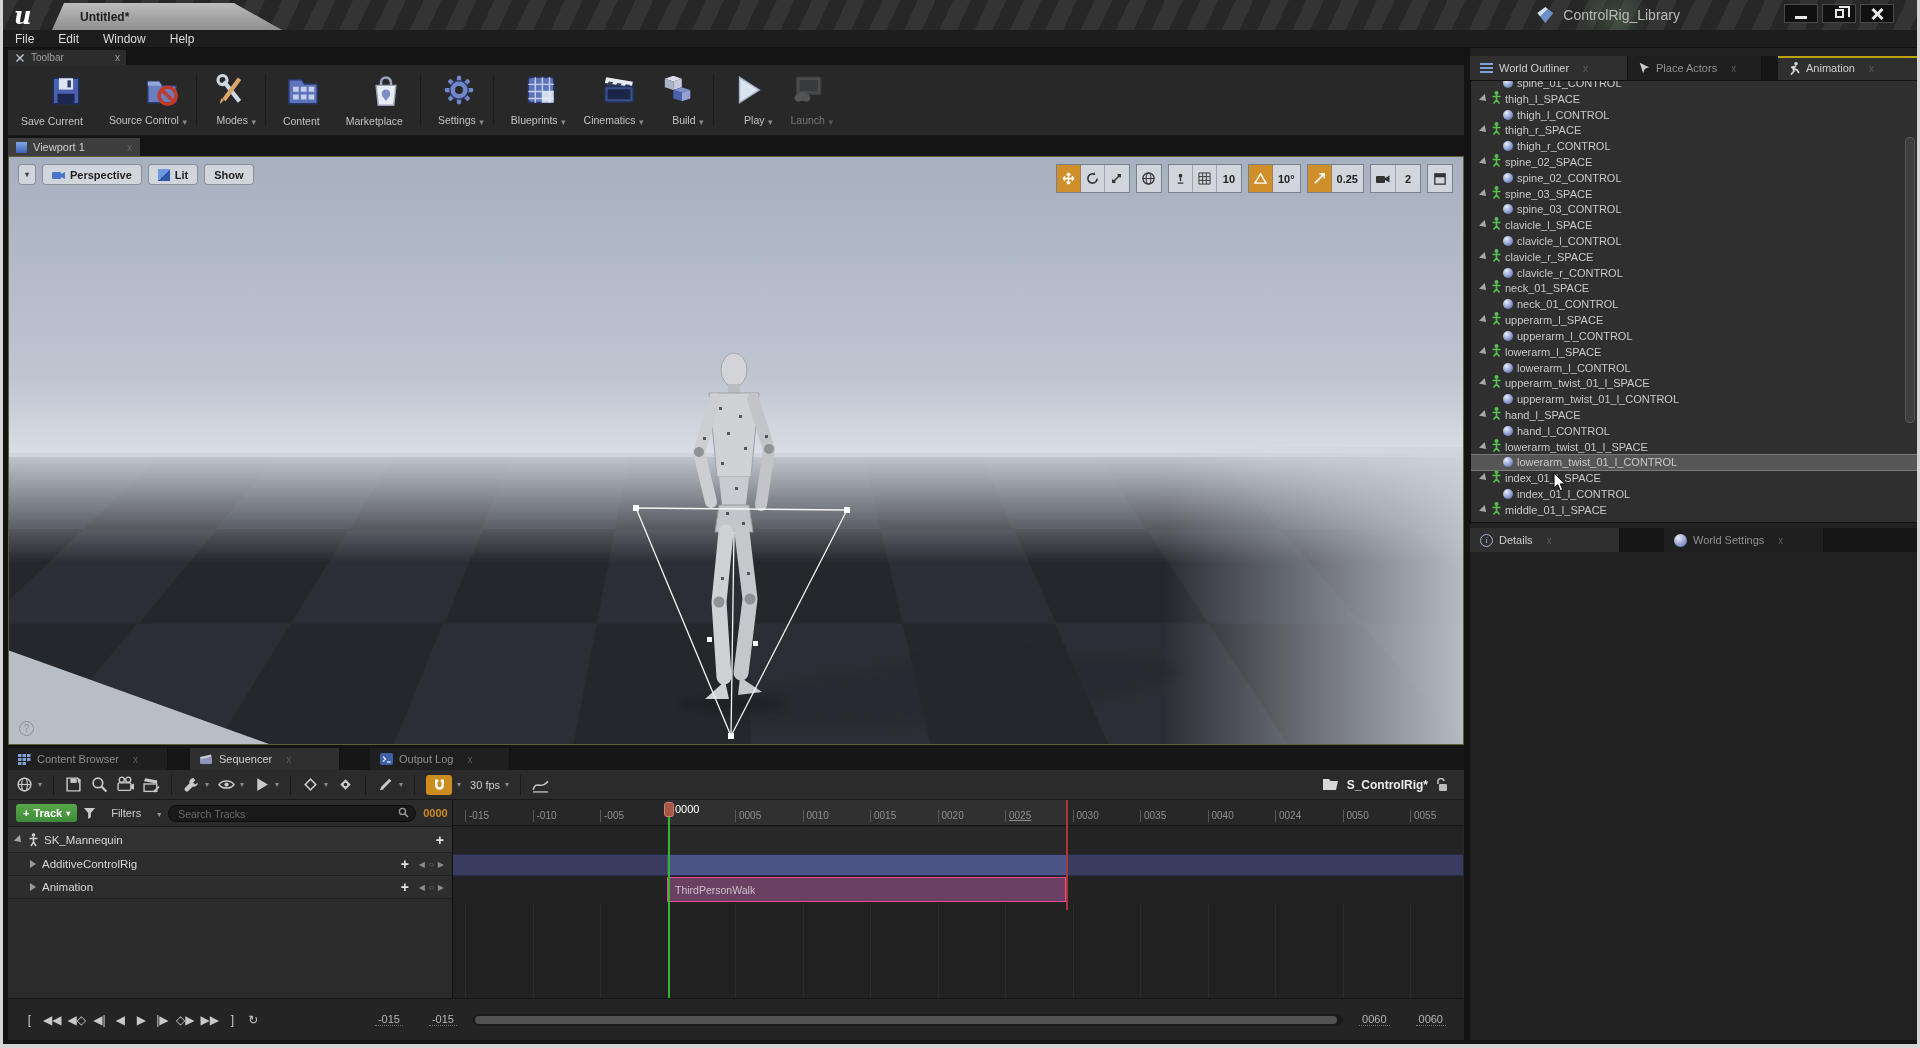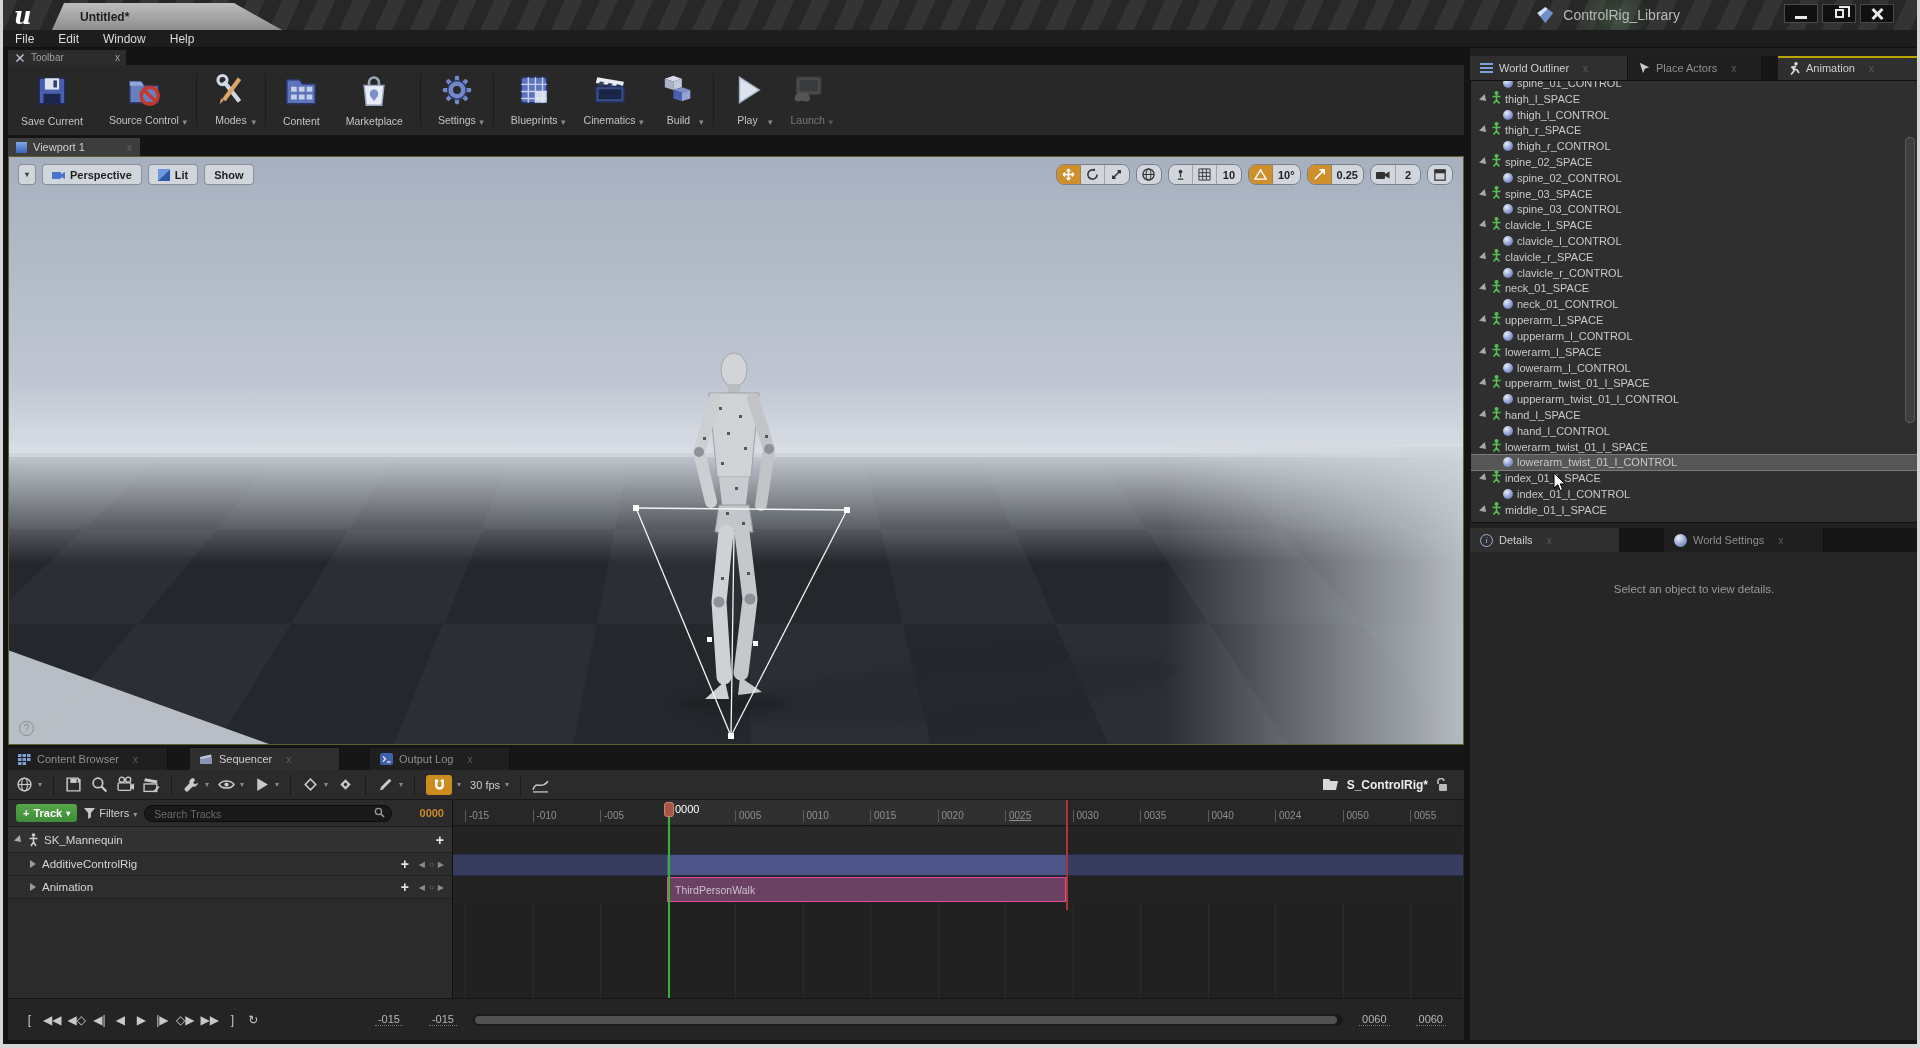--- a/index.html
+++ b/index.html
@@ -34,21 +34,21 @@
 
   
   .ptab{display:flex;align-items:center;gap:6px;height:100%;padding:0 10px;background:#1f1f1f;color:#8f8f8f;font-size:11px;border-right:1px solid #121212;position:relative}
   .ptab.active{background:#2f2f2f;color:#cfcfcf}
   .ptab .closex{color:#5d5d5d;font-size:10px;margin-left:8px}
   .ptab.active.yellow::before{content:"";position:absolute;left:0;right:0;top:0;height:2px;background:#b9a400}
 
   
   #toolbar-tab{position:absolute;left:8px;top:50px;width:118px;height:15px;background:#2c2c2c;display:flex;align-items:center;gap:5px;padding:0 6px;font-size:10px;color:#9f9f9f}
   #toolbar{position:absolute;left:8px;top:65px;width:1456px;height:71px;background:#282828;border-bottom:1px solid #161616;display:flex;align-items:center}
-  .tbtn{position:relative;display:flex;flex-direction:column;align-items:center;justify-content:center;gap:3px;padding:0 13px;height:100%}
+  .tbtn{position:relative;display:flex;flex-direction:column;align-items:flex-end;justify-content:center;gap:3px;padding:0 13px;height:100%}
   .tbtn svg{width:34px;height:34px}
   .tbtn .tlbl{font-size:10.5px;color:#c3c3c3;white-space:nowrap}
   .tbtn.disabled{opacity:.5}
   .tb-caret{color:#8a8a8a;font-size:9px;align-self:flex-end;margin:-12px -8px 0 0}
   .tsep{width:1px;height:52px;background:#1b1b1b;margin:0 4px}
 
   
   #vp-tab{position:absolute;left:8px;top:138px;width:132px;height:18px;background:#3d3d3d;display:flex;align-items:center;gap:6px;padding:0 8px;font-size:11px;color:#d0d0d0}
   #vp-tab .grid-ic{width:11px;height:11px;background:linear-gradient(#7fa7e8,#3c63b4);outline:1px solid #1c3succ}
   #viewport{position:absolute;left:8px;top:156px;width:1456px;height:589px;border:1px solid #5e5e32;overflow:hidden;
@@ -59,21 +59,21 @@
   .haze{position:absolute;left:0;right:0;top:296px;height:110px;background:linear-gradient(180deg,rgba(206,211,219,.95),rgba(206,211,219,0))}
   .fog-r{position:absolute;right:0;top:290px;bottom:0;width:300px;background:linear-gradient(90deg,rgba(207,212,220,0),rgba(207,212,220,.85))}
   .corner{position:absolute;left:0;bottom:0;width:260px;height:170px;background:#c9ced6;clip-path:polygon(0 100%,0 45%,100% 100%);opacity:.9}
   .shadow-long{position:absolute;left:700px;top:505px;width:470px;height:58px;background:rgba(36,39,45,.5);border-radius:50%;transform:rotate(-5deg);filter:blur(5px)}
   .shadow-contact{position:absolute;left:668px;top:538px;width:110px;height:18px;background:rgba(28,30,34,.65);border-radius:50%;filter:blur(4px)}
   .vp-help{position:absolute;left:10px;bottom:8px;width:15px;height:15px;border:1px solid #8a8f97;border-radius:50%;color:#8a8f97;font-size:10px;display:flex;align-items:center;justify-content:center}
   
   .vp-btn{display:flex;align-items:center;gap:5px;height:21px;padding:0 9px;border-radius:4px;background:rgba(213,216,222,.92);border:1px solid rgba(90,95,105,.6);color:#1f1f1f;font-size:11px;font-weight:bold}
   .vp-left{position:absolute;left:9px;top:7px;display:flex;gap:6px}
   .vp-right{position:absolute;right:10px;top:7px;display:flex;gap:6px;align-items:center}
-  .seg-group{display:flex;height:21px;border-radius:8px;overflow:hidden;border:1px solid rgba(90,95,105,.6)}
+  .seg-group{display:flex;height:29px;border-radius:0;overflow:hidden;border:1px solid rgba(90,95,105,.6)}
   .seg{display:flex;align-items:center;justify-content:center;min-width:24px;padding:0 5px;background:rgba(213,216,222,.92);border-right:1px solid rgba(110,115,125,.5);color:#222;font-size:11px;font-weight:bold}
   .seg:last-child{border-right:none}
   .seg.on{background:#cf8f2b;color:#fff}
   .dk-caret{font-size:8px;color:#444;margin-left:2px}
   .cube-ic{width:12px;height:12px;background:linear-gradient(135deg,#6f96e0 50%,#2f55a8 50%)}
 
   
   #right{position:absolute;left:1470px;top:48px;width:448px;height:992px;background:#212121}
   .rp-tabs{position:absolute;left:0;top:8px;width:100%;height:24px;background:#161616;display:flex}
   .tree-wrap{position:absolute;left:0;top:32px;width:100%;height:443px;background:#2f2f2f;border:1px solid #121212;overflow:hidden}
@@ -102,21 +102,21 @@
   .s-caret{font-size:8px;color:#8a8a8a;margin-left:-4px}
   .ssep{width:1px;height:20px;background:#1a1a1a;margin:0 2px}
   .magnet-btn{width:26px;height:20px;border-radius:3px;background:#cd8c20;display:flex;align-items:center;justify-content:center}
   .fps{font-size:11px;color:#cdcdcd}
   .seq-right{margin-left:auto;display:flex;align-items:center;gap:8px;padding-right:8px}
   .seq-asset{font-size:12px;font-weight:bold;color:#ececec}
   .seq-body{height:198px;display:flex}
   .seq-left{width:445px;background:#2b2b2b;border-right:1px solid #101010;position:relative}
   .seq-head{height:27px;display:flex;align-items:center;gap:7px;padding:0 8px;border-bottom:1px solid #1c1c1c}
   .track-btn{height:18px;display:flex;align-items:center;gap:4px;padding:0 7px;border-radius:3px;background:linear-gradient(#58a649,#3e8b3a);color:#fff;font-size:11px;font-weight:bold}
-  .filters{display:flex;align-items:flex-end;gap:4px;font-size:11px;color:#cfcfcf}
+  .filters{display:flex;align-items:flex-end;gap:16px;font-size:11px;color:#cfcfcf}
   .srch{position:relative}
   .srch input{width:248px;height:17px;background:#191919;border:1px solid #0c0c0c;border-radius:9px;color:#bbb;font-size:10.5px;padding:0 24px 0 9px;font-family:"Liberation Sans",sans-serif}
   .srch input::placeholder{color:#6a6a6a}
   .srch svg{position:absolute;right:7px;top:3px;width:11px;height:11px}
   .cur-frame{margin-left:auto;font-size:11px;font-weight:bold;color:#cf8c28}
   .srow{display:flex;align-items:center;gap:6px;height:23px;background:#2d2d2d;border-bottom:1px solid #202020;padding-left:22px;position:relative}
   .srow.root{height:26px;background:#323232;padding-left:7px}
   .srow .slabel{font-size:11.5px;color:#d6d6d6}
   .e-arrow{width:0;height:0;border-top:4px solid transparent;border-bottom:4px solid transparent;border-left:6px solid #9a9a9a}
   .srow-icons{position:absolute;right:8px;display:flex;align-items:center;gap:10px}
@@ -737,23 +737,20 @@
       <span class="info-ic">i</span>
       <span>Details</span>
       <span class="closex">x</span>
     </div>
     <div class="ptab" style="width:160px;margin-left:44px">
       <span class="globe-ic"></span>
       <span>World Settings</span>
       <span class="closex">x</span>
     </div>
   </div>
-  <div class="dtl-body">
-    <div class="dtl-msg">Select an object to view details.</div>
-  </div>
 </div>
 
 <div id="bottom">
   <div class="bp-tabs">
     <div class="ptab" style="width:160px">
       <svg width="13" height="11" viewBox="0 0 13 11">
           <g fill="#7fa0d8">
             <rect width="3.5" height="3" x="0" y="0"></rect>
             <rect width="3.5" height="3" x="4.5" y="0"></rect>
             <rect width="3.5" height="3" x="9" y="0"></rect>

